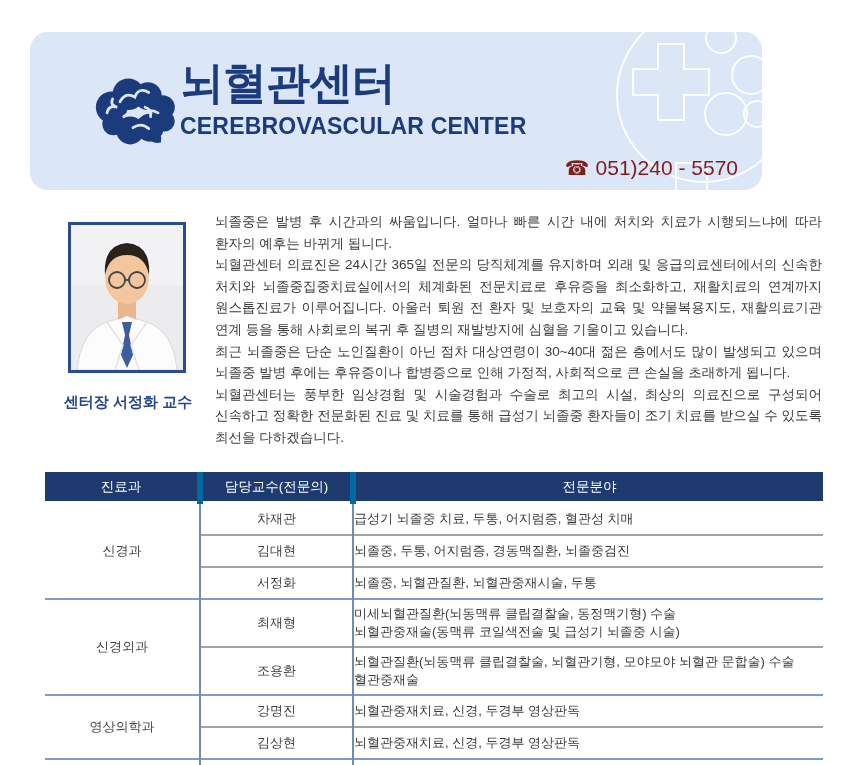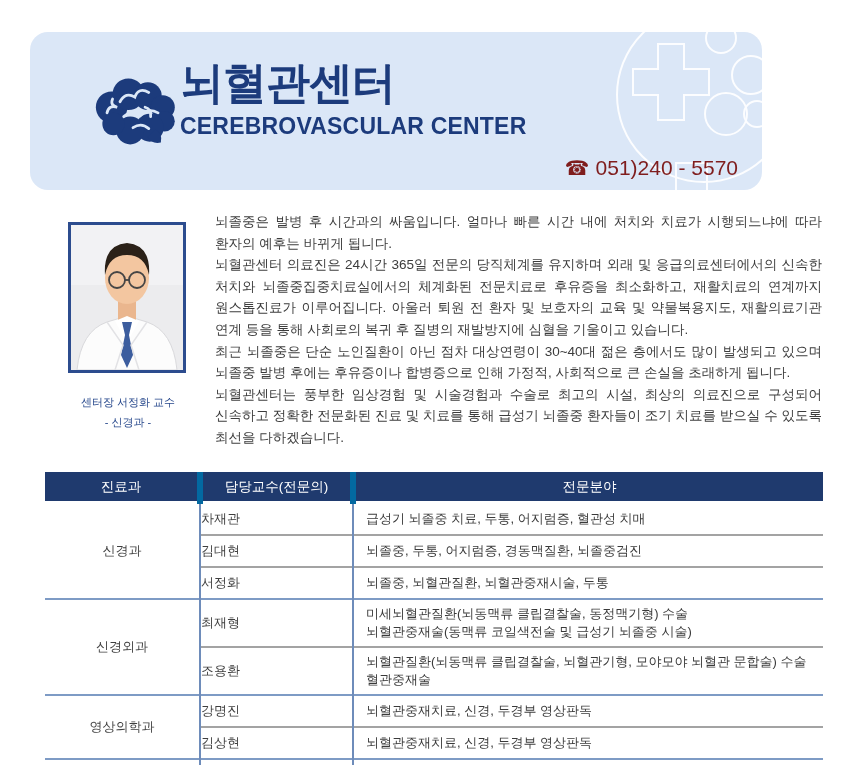--- a/index.html
+++ b/index.html
@@ -14,38 +14,38 @@
   .title-block{position:absolute;left:150px;top:26px;}
   .center-title{font-size:44px;font-weight:800;color:#1c3b7c;letter-spacing:-1px;line-height:1.15;}
   .center-subtitle{font-size:23px;font-weight:700;color:#1c3b7c;letter-spacing:0.2px;margin-top:4px;}
   .phone-block{position:absolute;right:24px;bottom:10px;font-size:21px;font-weight:400;color:#7f1d1d;}
   .phone-block .glyph{font-size:20px;margin-right:6px;}
 
   
   .photo-frame{position:absolute;left:68px;top:222px;width:112px;height:145px;
     border:3px solid #2c4c8e;background:#ededef;}
   .caption{position:absolute;left:40px;top:392px;width:176px;text-align:center;
-    color:#27488c;font-weight:400;font-size:11px;line-height:20px;}
+    color:#27488c;font-weight:700;font-size:15px;line-height:20px;}
 
   
   .intro{position:absolute;left:215px;top:211px;width:607px;
     font-size:13.5px;line-height:21.6px;color:#3c3c3c;
     text-align:justify;word-break:keep-all;}
   .intro p{margin:0;}
 
   
   .staff-table{position:absolute;left:45px;top:472px;width:778px;
     border-collapse:collapse;table-layout:fixed;font-size:13px;color:#3a3a3a;}
   .staff-table th{background:#1f3a6e;color:#ffffff;font-weight:400;font-size:13.5px;
     height:29px;text-align:center;border-bottom:3px solid #ffffff;padding:0;}
   .staff-table th + th{border-left:6px solid #0369a1;}
   .staff-table td{padding:2px 0;vertical-align:middle;}
   .staff-table td.dept{text-align:center;color:#3f3f3f;}
-  .staff-table td.name{text-align:left;color:#3f3f3f;border-left:2px solid #6e8cba;}
-  .staff-table td.spec{text-align:left;padding-left:12px;padding-right:6px;
+  .staff-table td.name{text-align:center;color:#3f3f3f;border-left:2px solid #6e8cba;}
+  .staff-table td.spec{text-align:left;padding-right:6px;
     border-left:2px solid #6e8cba;white-space:pre-line;line-height:18px;}
   .staff-table tr.h-s td{height:26px;}
   .staff-table tr.h-d td{height:42px;}
   .staff-table tr.g-top td{border-top:2px solid #7e9bc5;}
   .staff-table tr.g-in td{border-top:2px solid #a3a3a3;}
   .staff-table tbody tr:last-child td{border-bottom:2px solid #5f7fae;}
 </style>
 </head>
 <body>
 
@@ -108,21 +108,20 @@
       <circle cx="66" cy="55" r="8" fill="none" stroke="#454545" stroke-width="1.8"></circle>
       <line x1="54" y1="55" x2="58" y2="55" stroke="#454545" stroke-width="1.8"></line>
       <path d="M44,96 L56,91 L68,96 L56,118 Z" fill="#ffffff"></path>
       <path d="M51,97 L61,97 L58,110 L62,130 L56,143 L50,130 L54,110 Z" fill="#3c5d9e"></path>
       <path d="M36,97 L52,120 L44,145" fill="none" stroke="#e2e2e5" stroke-width="1.5"></path>
       <path d="M76,97 L60,120 L68,145" fill="none" stroke="#e2e2e5" stroke-width="1.5"></path>
     </svg>
   </div>
   <div class="caption">
     <div>센터장 서정화 교수</div>
-    <div>- 신경과 -</div>
   </div>
 
   <div class="intro">
     <p>뇌졸중은 발병 후 시간과의 싸움입니다. 얼마나 빠른 시간 내에 처치와 치료가 시행되느냐에 따라 환자의 예후는 바뀌게 됩니다.</p>
     <p>뇌혈관센터 의료진은 24시간 365일 전문의 당직체계를 유지하며 외래 및 응급의료센터에서의 신속한 처치와 뇌졸중집중치료실에서의 체계화된 전문치료로 후유증을 최소화하고, 재활치료의 연계까지 원스톱진료가 이루어집니다. 아울러 퇴원 전 환자 및 보호자의 교육 및 약물복용지도, 재활의료기관 연계 등을 통해 사회로의 복귀 후 질병의 재발방지에 심혈을 기울이고 있습니다.</p>
     <p>최근 뇌졸중은 단순 노인질환이 아닌 점차 대상연령이 30~40대 젊은 층에서도 많이 발생되고 있으며 뇌졸중 발병 후에는 후유증이나 합병증으로 인해 가정적, 사회적으로 큰 손실을 초래하게 됩니다.</p>
     <p>뇌혈관센터는 풍부한 임상경험 및 시술경험과 수술로 최고의 시설, 최상의 의료진으로 구성되어 신속하고 정확한 전문화된 진료 및 치료를 통해 급성기 뇌졸중 환자들이 조기 치료를 받으실 수 있도록 최선을 다하겠습니다.</p>
   </div>
 
   <table class="staff-table">

